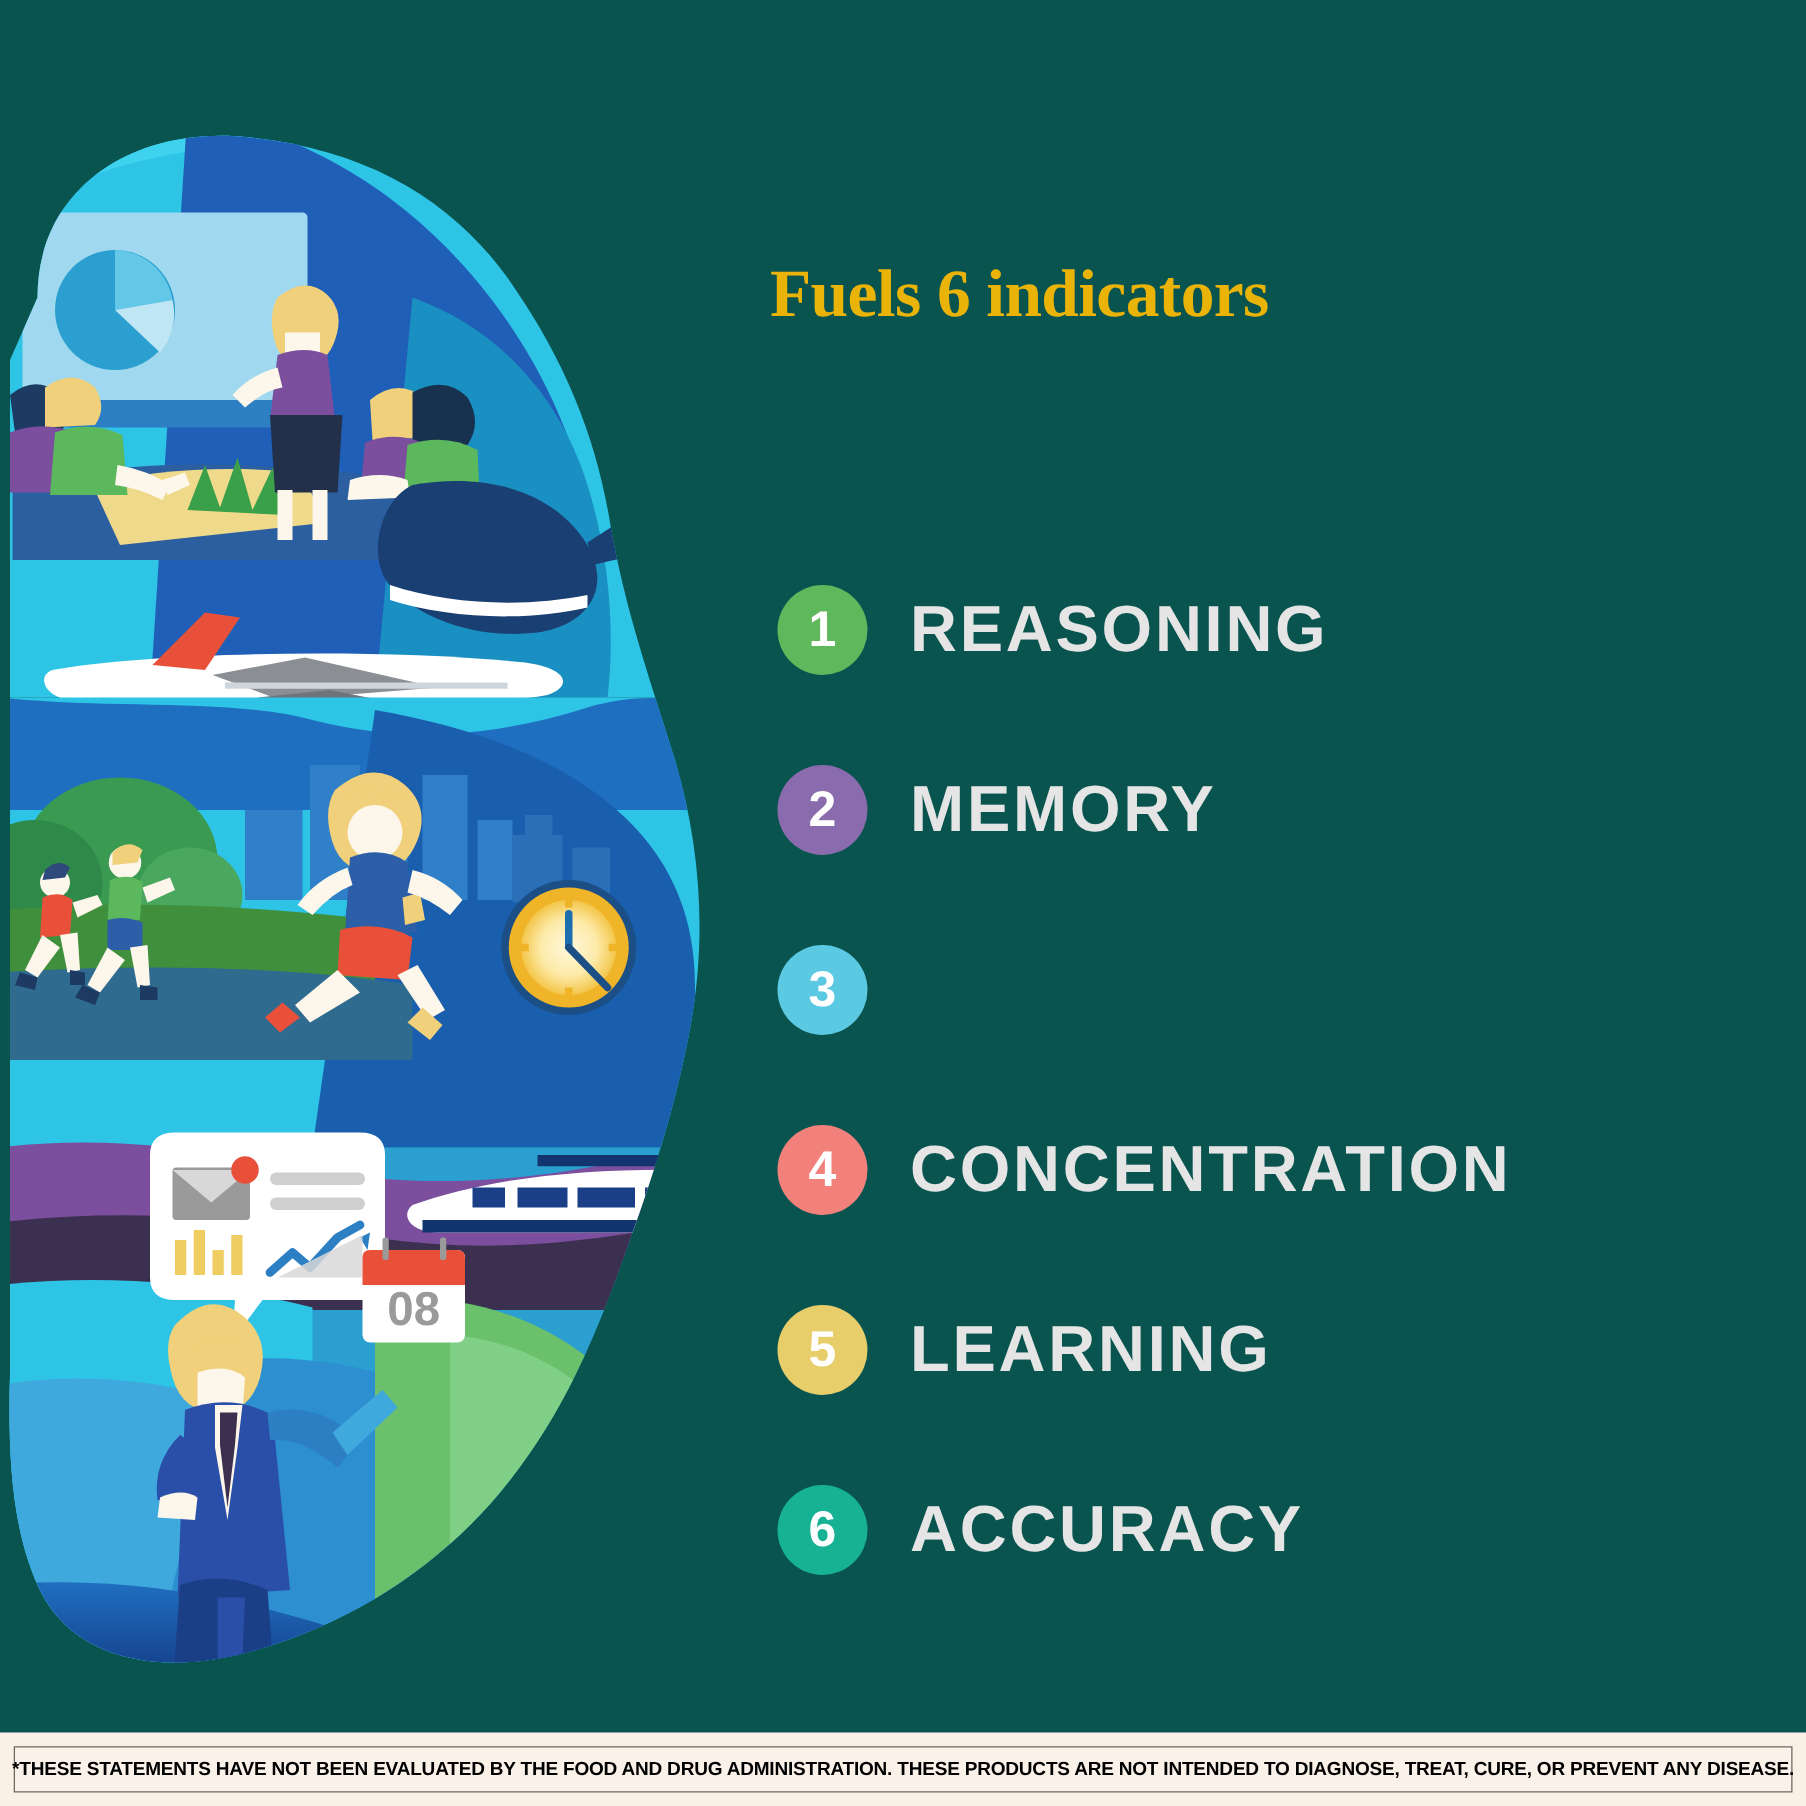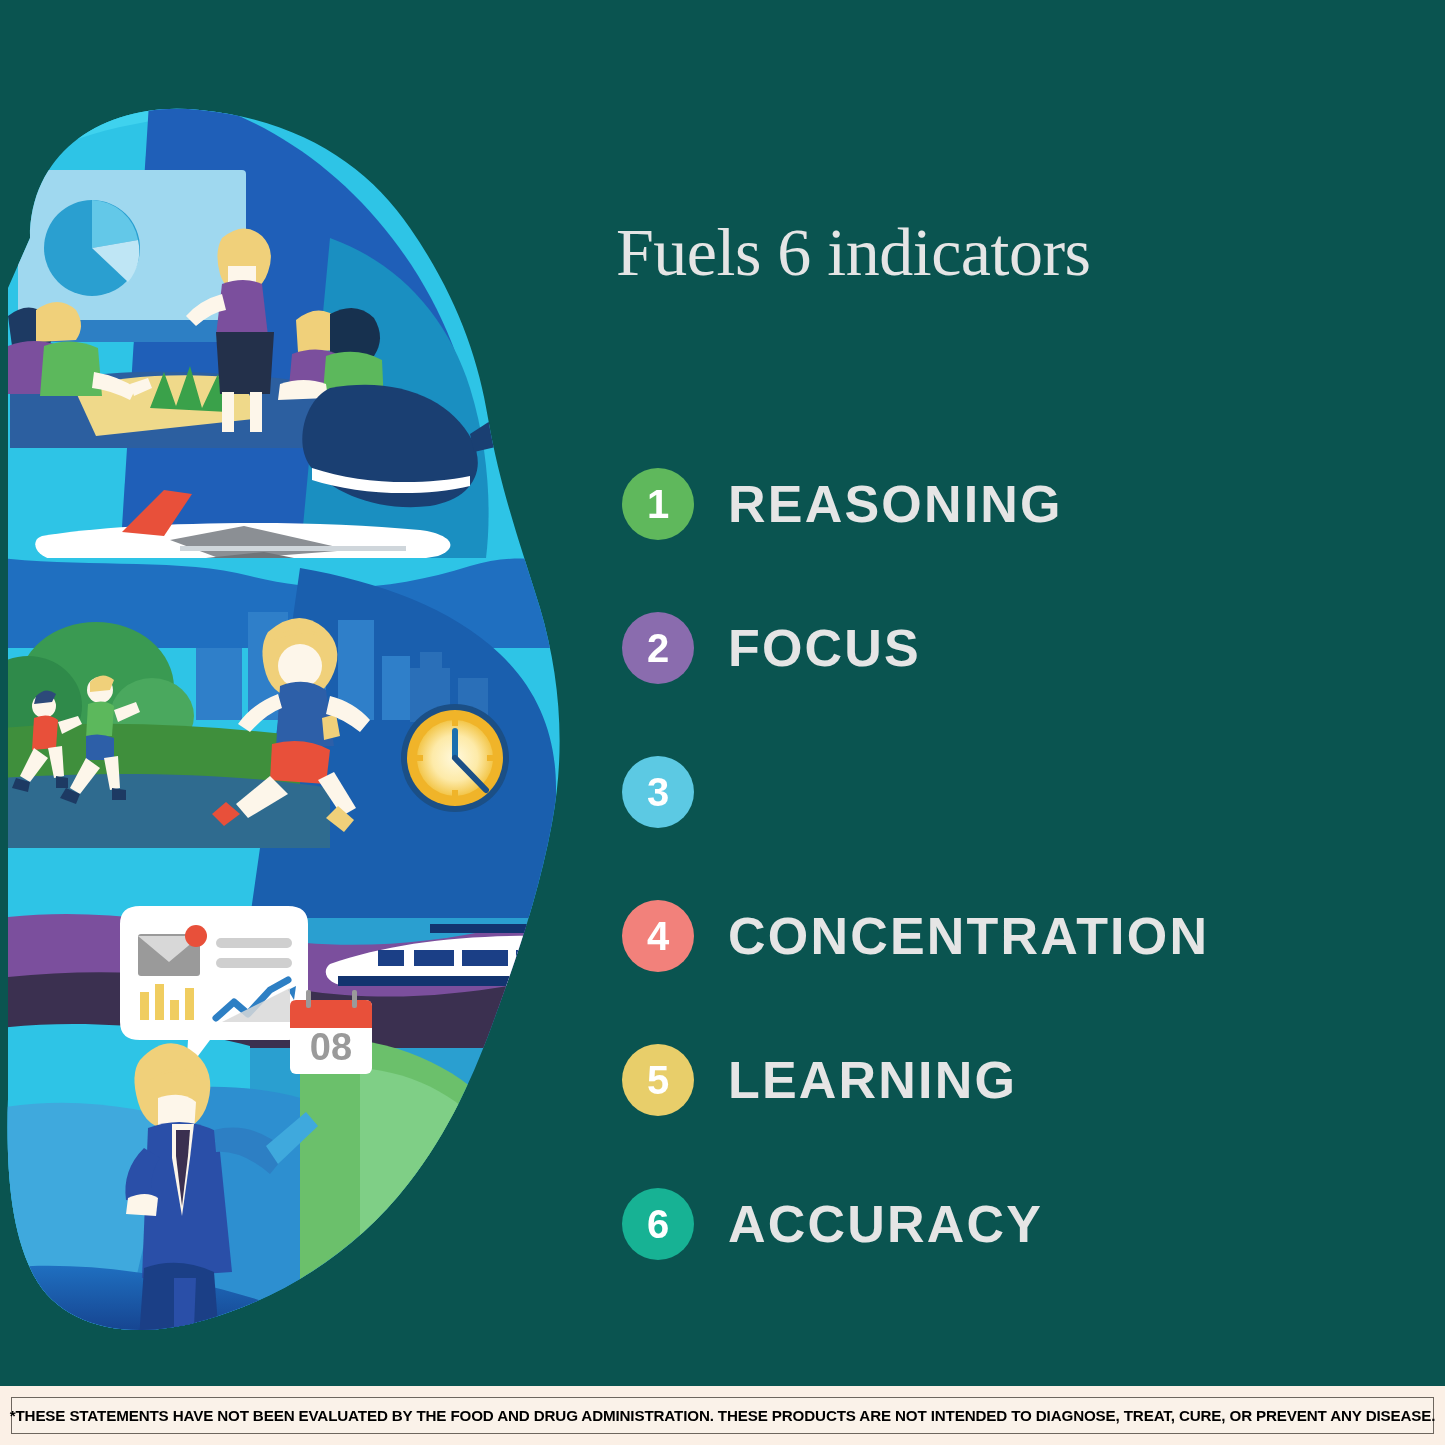--- a/index.html
+++ b/index.html
@@ -25,24 +25,24 @@
 
   
   .content{
     position:absolute;
     left:608px; top:0; width:837px; height:1390px;
   }
   .headline{
     position:absolute;
     left:8px; top:170px;
     width:800px;
-    color:#e5e5e5;
+    color:#eab308;
     font-family:"Liberation Serif", serif;
-    font-weight:400;
-    font-size:68px;
+    font-weight:700;
+    font-size:54px;
     line-height:1.08;
     letter-spacing:-0.5px;
   }
   .headline .l2{display:block;}
 
   .list{
     position:absolute;
     left:14px; top:455px;
     width:820px;
   }
@@ -361,21 +361,21 @@
 
     <div class="list">
 
       <div class="row">
         <div class="badge" style="background: rgb(95, 184, 92);">1</div>
         <div class="row-label">REASONING</div>
       </div>
 
       <div class="row">
         <div class="badge" style="background: rgb(138, 108, 174);">2</div>
-        <div class="row-label">FOCUS</div>
+        <div class="row-label">MEMORY</div>
       </div>
 
       <div class="row">
         <div class="badge" style="background: rgb(92, 201, 227);">3</div>
       </div>
 
       <div class="row">
         <div class="badge" style="background: rgb(242, 129, 123);">4</div>
         <div class="row-label">CONCENTRATION</div>
       </div>

